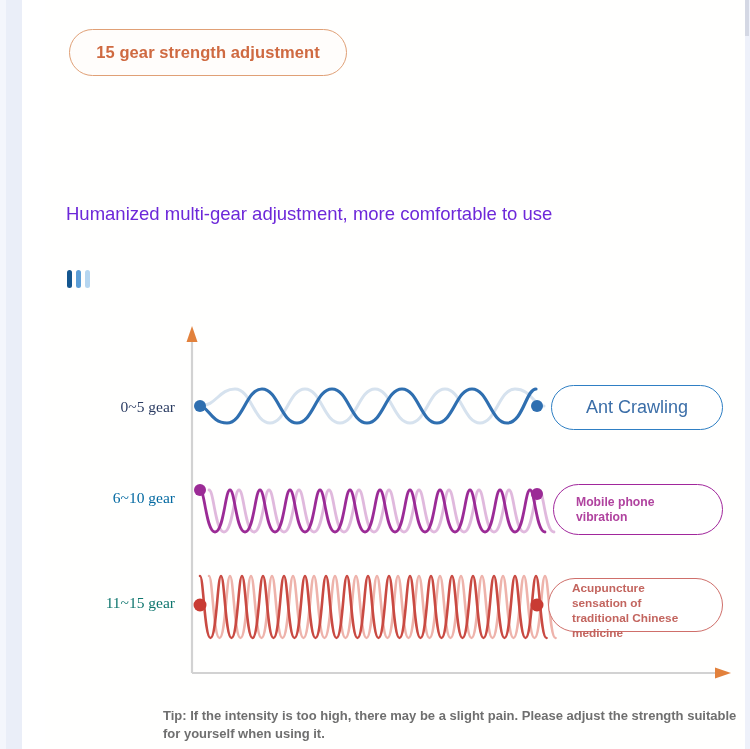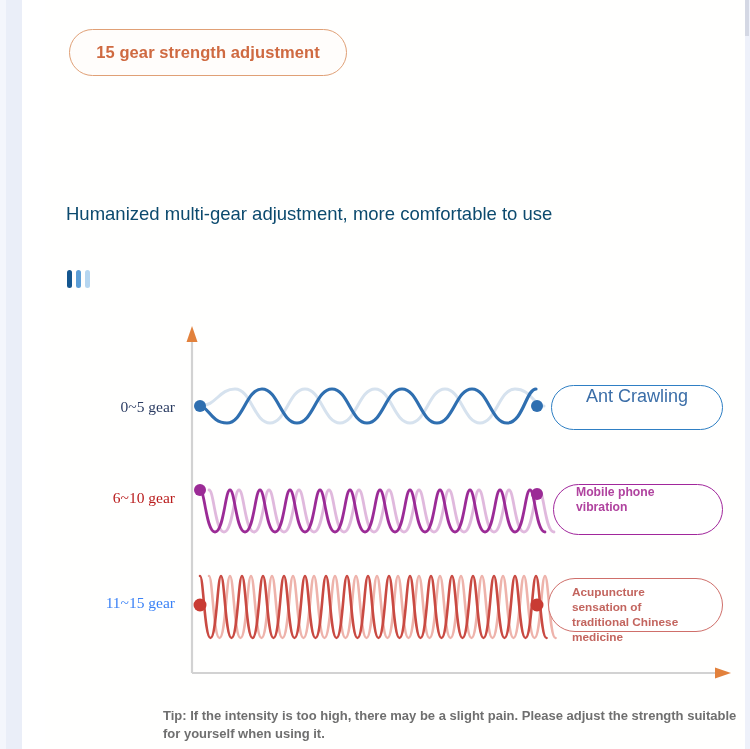--- a/index.html
+++ b/index.html
@@ -96,21 +96,21 @@
     color: #3a3a3a;
     font-weight: 400;
     letter-spacing: -.2px;
     white-space: nowrap;
   }
   .subtitle {
     position: absolute;
     left: 21px;
     top: 203px;
     font-size: 18.5px;
-    color: #0c4a6e;
+    color: #6d28d9;
     font-weight: 400;
     white-space: nowrap;
   }
 
   
   .bars {
     position: absolute;
     left: 22px;
     top: 270px;
     display: flex;
@@ -137,29 +137,30 @@
   .chart svg { display: block; }
 
   .rowlabel {
     position: absolute;
     text-align: right;
     font-size: 15.5px;
     white-space: nowrap;
     font-family: Liberation Serif, serif;
   }
   .rowlabel.r0 { left: 20px; width: 110px; top: 398px; color: #2b3c62; }
-  .rowlabel.r1 { left: 20px; width: 110px; top: 489px; color: #b91c1c; }
-  .rowlabel.r2 { left: 10px; width: 120px; top: 594px; color: #3b82f6; }
+  .rowlabel.r1 { left: 20px; width: 110px; top: 489px; color: #0369a1; }
+  .rowlabel.r2 { left: 10px; width: 120px; top: 594px; color: #0f766e; }
 
   
   .pill {
     position: absolute;
     box-sizing: border-box;
     background: #ffffff;
     display: flex;
+    align-items: center;
   }
   .pill.blue {
     left: 506px;
     top: 385px;
     width: 172px;
     height: 45px;
     border: 1.6px solid #2f7fc4;
     border-radius: 23px;
     justify-content: center;
   }

